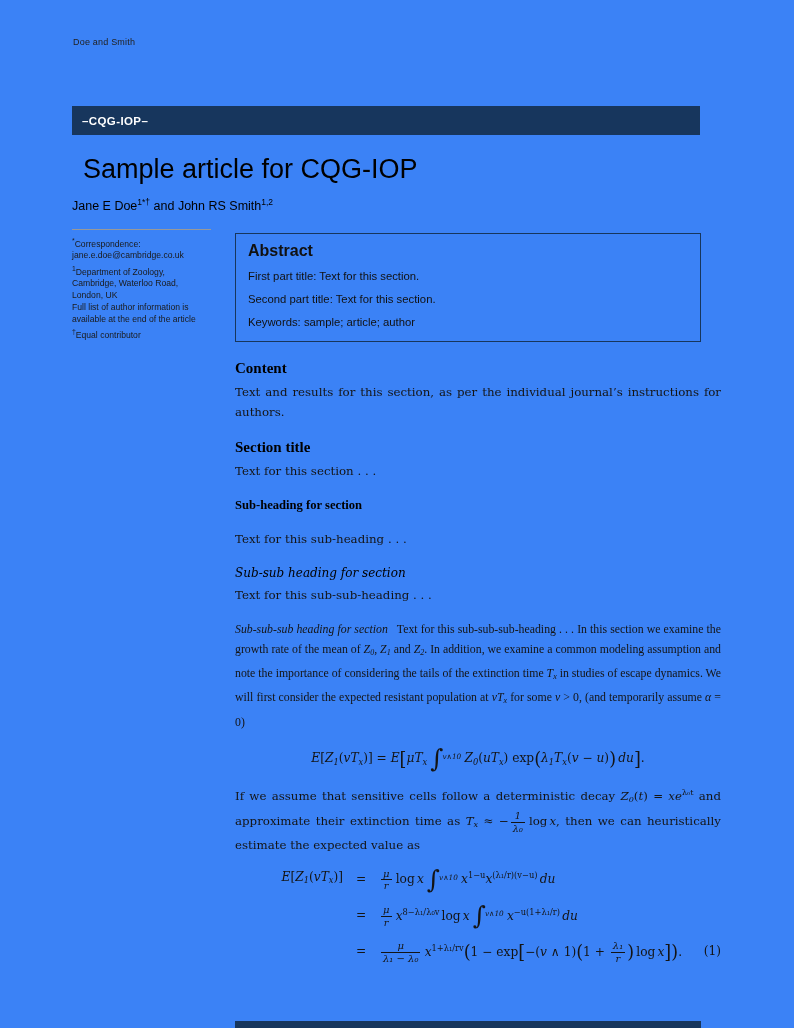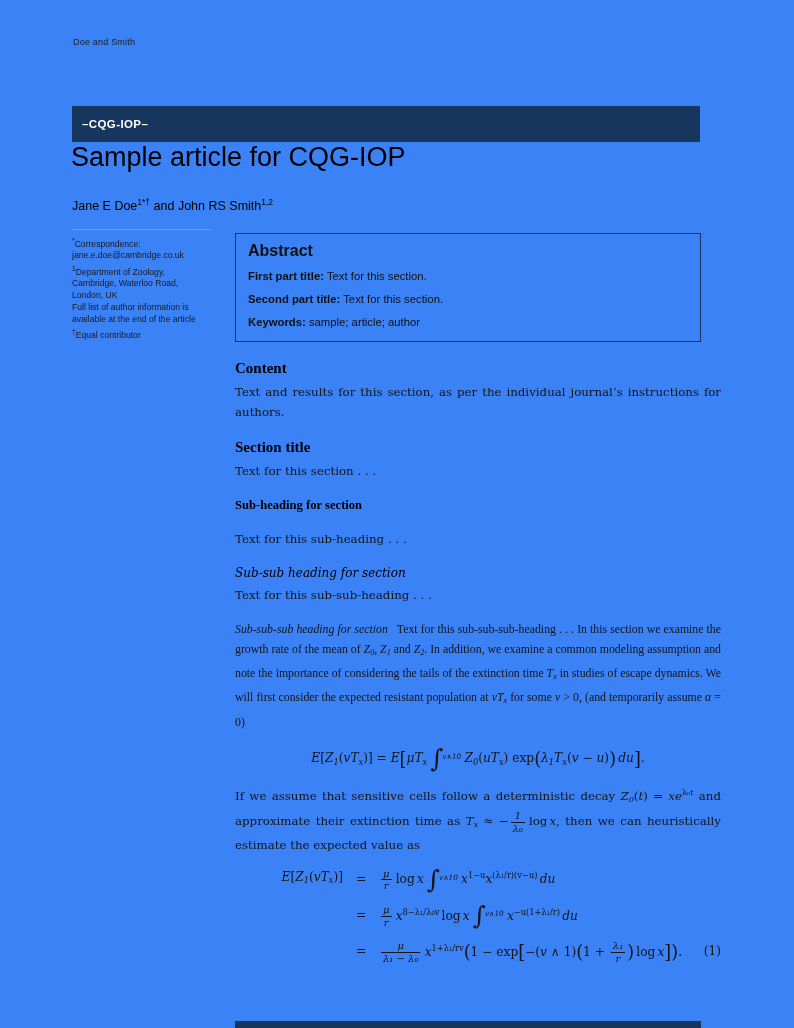--- a/index.html
+++ b/index.html
@@ -8,42 +8,42 @@
   .page{
     position:relative; width:794px; height:1028px; margin:0 auto;
     background:#3b82f6; color:var(--ink);
     font-family:"Liberation Sans", sans-serif; overflow:hidden;
   }
   .abs{ position:absolute; }
 
   .running-head{ left:73px; top:37px; font-size:9px; color:#222; letter-spacing:.2px; }
 
   .banner{
-    left:72px; top:106px; width:628px; height:36px; background:var(--accent);
+    left:72px; top:106px; width:628px; height:29px; background:var(--accent);
     color:#fff; display:flex; align-items:center; padding-left:10px;
     font-size:11.5px; font-weight:700; letter-spacing:.4px;
   }
 
-  .title{ left:71px; top:142px; margin:0; font-size:27px; font-weight:400; color:#000; }
+  .title{ left:71px; top:142px; margin:12px; font-size:27px; font-weight:400; color:#000; }
 
   .authors{ left:72px; top:197px; font-size:12.5px; color:#000; }
   .authors sup{ font-size:8.5px; }
 
   .sidebar{ left:72px; top:229px; width:139px; font-size:8.6px; line-height:11.5px; color:#1a1a1a; }
   .sidebar-rule{ border-top:1px solid #999; margin-bottom:5px; }
   .sidebar p{ margin:0 0 1px; }
   .sidebar sup{ font-size:6.8px; }
 
   .abstract-box{
     left:235px; top:233px; width:466px; border:1px solid var(--accent);
     padding:8px 12px 12px;
   }
   .abstract-title{ margin:0; font-size:16px; font-weight:700; }
   .abstract-item{ margin:9px 0 0; font-size:11.3px; line-height:14px; }
-  .abstract-item .label{ font-weight:700;margin-top:8px; }
+  .abstract-item .label{ font-weight:400;margin-top:8px; }
 
   .main{
     left:235px; top:359px; width:486px;
     font-family:"DejaVu Serif", serif; font-size:11.8px; line-height:20px;
     text-align:justify; color:#141414;
   }
   .main p{ margin:0; }
   .h-section{
     font-family:"Liberation Serif","DejaVu Serif",serif;
     font-size:15px; font-weight:700; margin:16px 0 5px; text-align:left; line-height:18px; color:#000;

